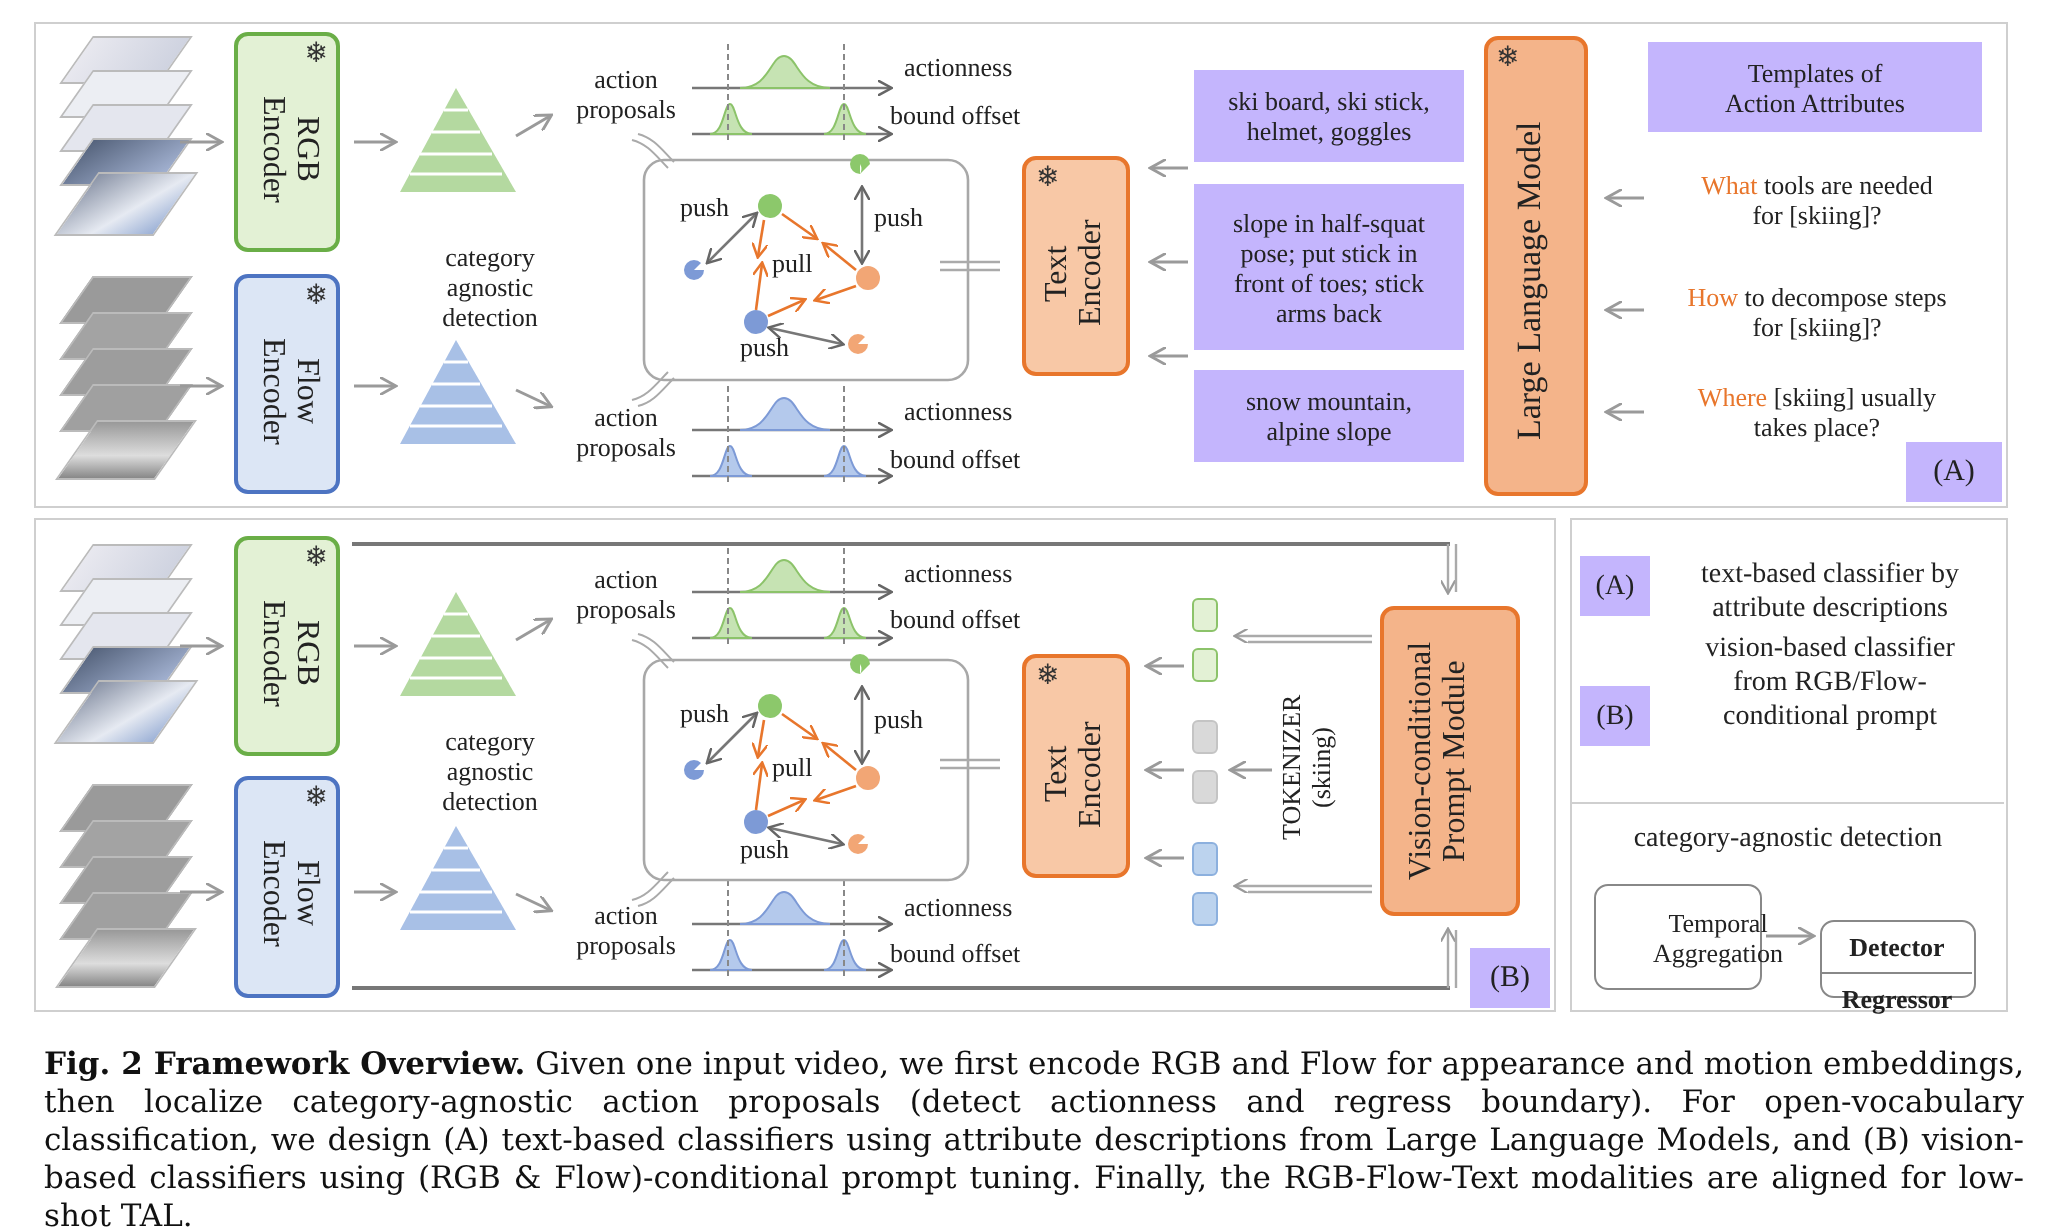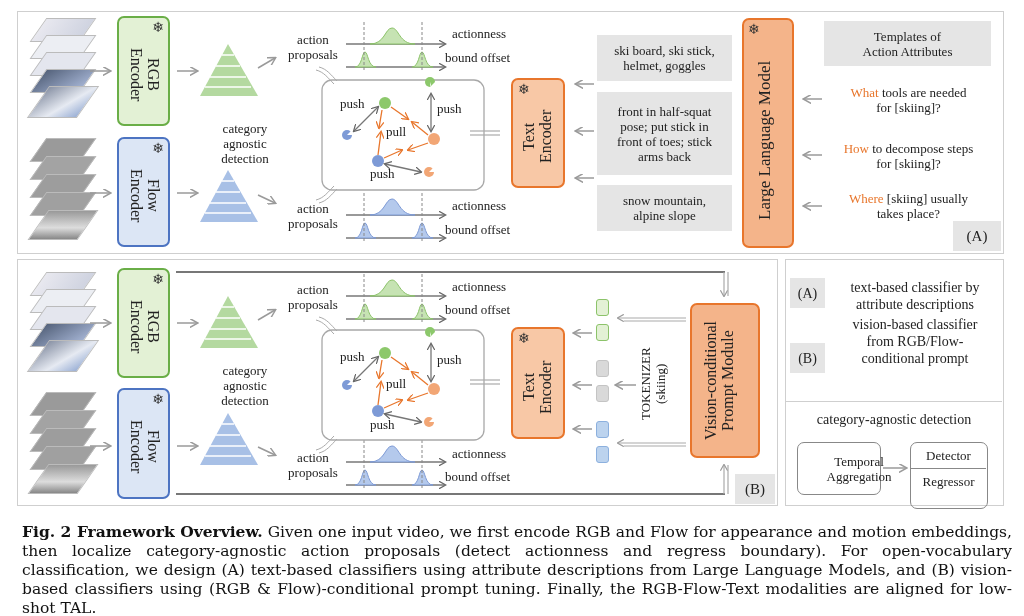--- a/index.html
+++ b/index.html
@@ -8,21 +8,21 @@
   svg{position:absolute;left:0;top:0;}
   .t{position:absolute;font-size:13px;line-height:15px;text-align:center;color:#222;white-space:nowrap;}
   .panel{position:absolute;border:1px solid #cfcfcf;background:#fff;}
   .enc{position:absolute;border-radius:7px;border:2px solid;box-sizing:border-box;}
   .enc-green{background:#e3f1d5;border-color:#6aae47;}
   .enc-blue{background:#dce6f5;border-color:#4d74c2;}
   .enc-orange{background:#f4b48a;border-color:#e8762c;}
   .enc-orange-light{background:#f8c8a6;border-color:#e8762c;}
   .vert{position:absolute;writing-mode:vertical-rl;transform:rotate(180deg);text-align:center;font-size:15px;line-height:17px;white-space:nowrap;}
   .vert-cw{position:absolute;writing-mode:vertical-rl;text-align:center;font-size:15px;line-height:17px;white-space:nowrap;}
-  .gbox{position:absolute;background:#e5e5e5;font-size:13px;line-height:15px;text-align:center;display:flex;align-items:center;justify-content:center;}
+  .gbox{position:absolute;background:#c4b5fd;font-size:13px;line-height:15px;text-align:center;display:flex;align-items:center;justify-content:center;}
   .snow{position:absolute;font-size:14px;line-height:14px;color:#333;}
   .orange{color:#e8762c;}
   .caption{position:absolute;left:22px;top:522px;width:990px;font-size:15.5px;line-height:19px;text-align:justify;font-family:"DejaVu Serif","Liberation Serif",serif;color:#111;}
   .caption b{font-weight:bold;}
   .tok{position:absolute;width:13px;height:17px;border-radius:3px;border:1px solid;box-sizing:border-box;}
   .frame{position:absolute;width:100px;height:44px;transform:skewX(-35deg);border:1px solid #bbb;}
 </style>
 </head>
 <body>
 
@@ -78,21 +78,21 @@
 </div>
 
 <div class="gbox" style="left:597px;top:35px;width:135px;height:46px;text-align:center;">
   <div>
       <div>ski board, ski stick,</div>
       <div>helmet, goggles</div>
     </div>
 </div>
 <div class="gbox" style="left:597px;top:92px;width:135px;height:83px;">
   <div>
-      <div>front in half-squat</div>
+      <div>slope in half-squat</div>
       <div>pose; put stick in</div>
       <div>front of toes; stick</div>
       <div>arms back</div>
     </div>
 </div>
 <div class="gbox" style="left:597px;top:185px;width:135px;height:46px;">
   <div>
       <div>snow mountain,</div>
       <div>alpine slope</div>
     </div>
@@ -205,21 +205,21 @@
     <div>conditional prompt</div>
 </div>
 <div class="abs" style="left:785px;top:401px;width:217px;height:1px;background:#cfcfcf;"></div>
 <div class="t" style="left:787px;top:412px;width:214px;font-size:14px;">category-agnostic detection</div>
 <div class="abs" style="left:797px;top:442px;width:84px;height:53px;border:1.5px solid #888;border-radius:7px;box-sizing:border-box;display:flex;align-items:center;justify-content:center;">
   <div class="t" style="position:static;font-size:13px;margin-left:40px;">
       <div>Temporal</div>
       <div>Aggregation</div>
     </div>
 </div>
-<div class="abs" style="left:910px;top:442px;width:78px;height:67px;border:1.5px solid #888;border-radius:7px;box-sizing:border-box;">
+<div class="abs" style="left:910px;top:460px;width:78px;height:39px;border:1.5px solid #888;border-radius:7px;box-sizing:border-box;font-weight:bold;">
   <div class="t" style="left:0;top:5px;width:75px;">Detector</div>
   <div class="abs" style="left:0;top:25px;width:75px;height:1px;background:#888;"></div>
   <div class="t" style="left:0;top:31px;width:75px;">Regressor</div>
 </div>
 
 <svg width="1024" height="616" style="pointer-events:none;">
   <defs>
     <marker id="ag" viewBox="0 0 10 10" refX="8" refY="5" markerWidth="6" markerHeight="6" orient="auto-start-reverse">
       <path d="M0,0 L9,5 L0,10" fill="none" stroke="#9a9a9a" stroke-width="1.6"></path>
     </marker>

